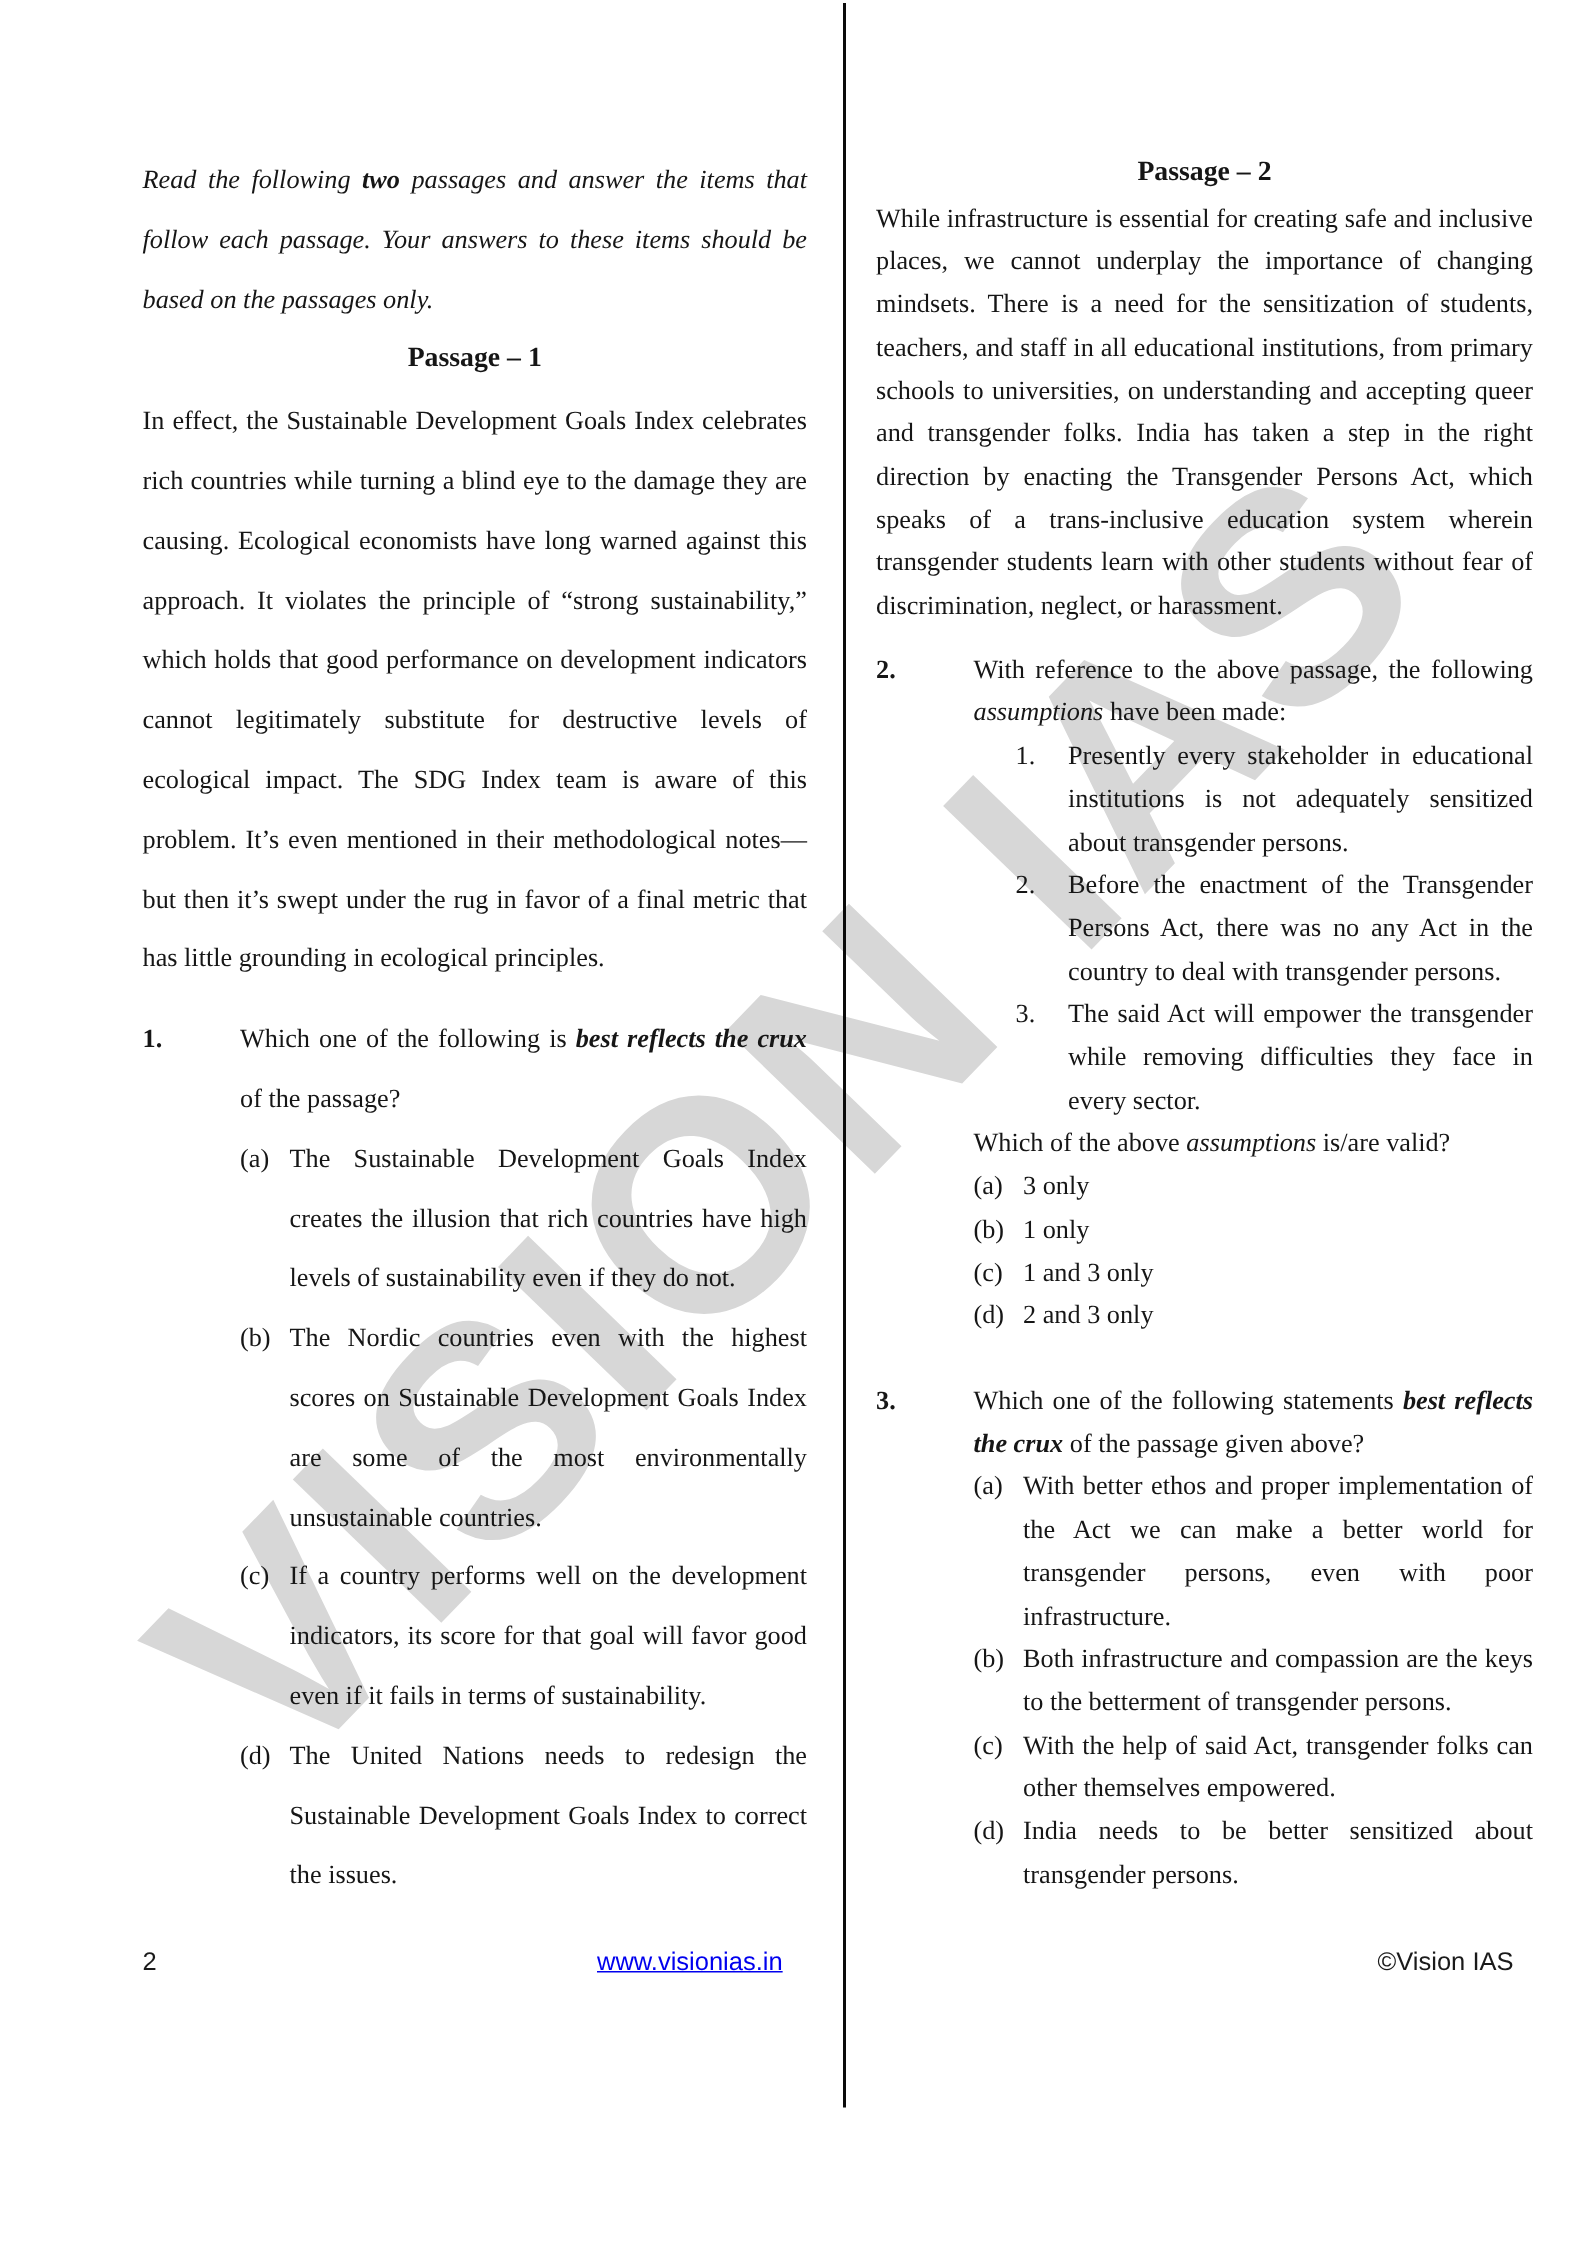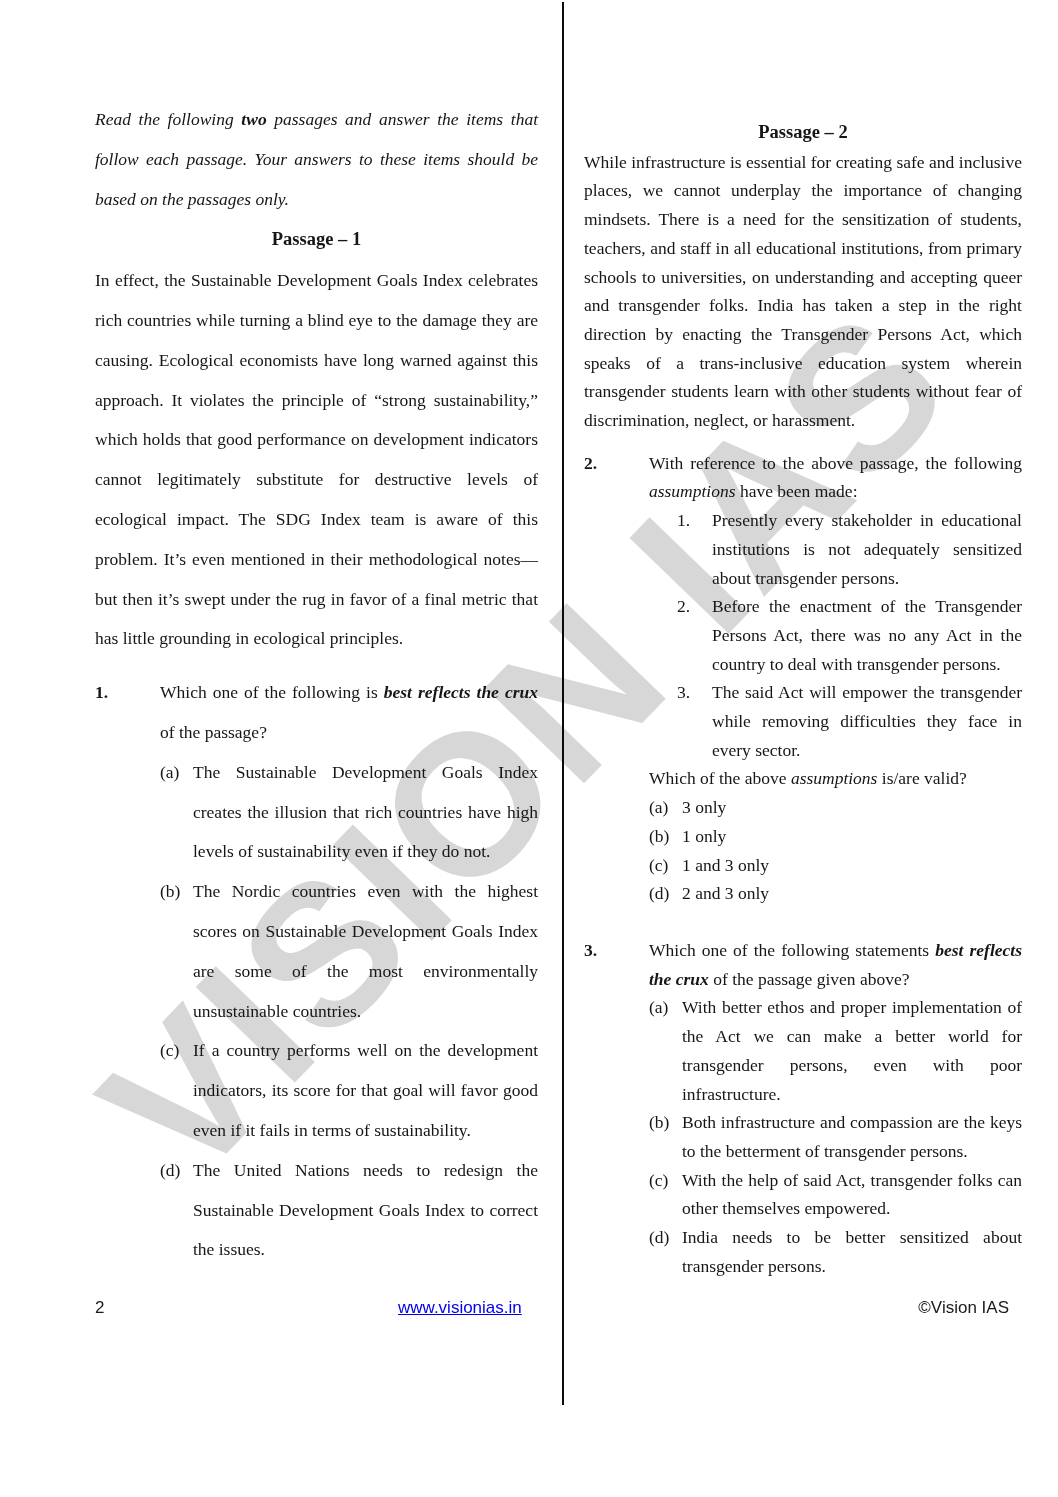--- a/index.html
+++ b/index.html
@@ -20,21 +20,21 @@
   }
 
   .content{position:relative;z-index:1;}
 
   
   .divider{position:absolute;left:562px;top:2px;width:2px;height:1403px;background:#0a0a0a;}
 
   
   .col{position:absolute;font-size:17.5px;}
   .col-left{left:95px;top:100px;width:443px;line-height:39.8px;}
-  .col-right{left:584px;top:100px;width:438px;line-height:28.7px;margin-top:17px;}
+  .col-right{left:584px;top:100px;width:438px;line-height:28.7px;}
 
   .just{text-align:justify;}
   .bi{font-weight:bold;font-style:italic;}
   .it{font-style:italic;}
 
   .directions-title{font-weight:bold;font-style:italic;}
   .passage-heading{text-align:center;font-weight:bold;font-size:18.5px;margin:1px 0;}
 
   .question{display:grid;grid-template-columns:65px 1fr;margin-top:14px;}
   .q-num{font-weight:bold;}

